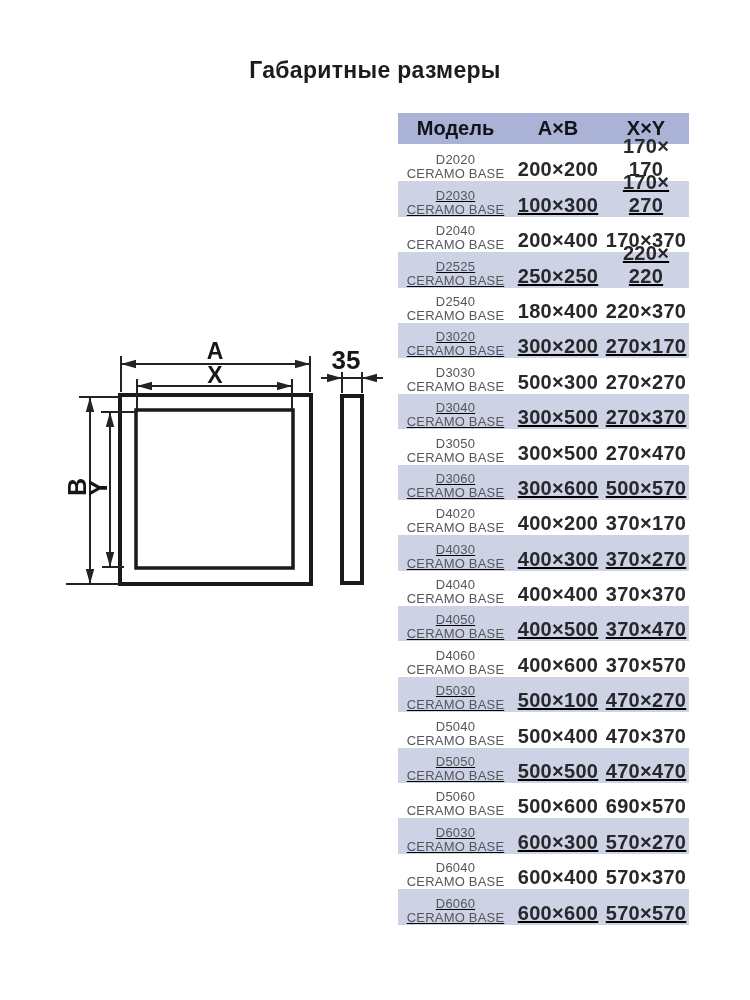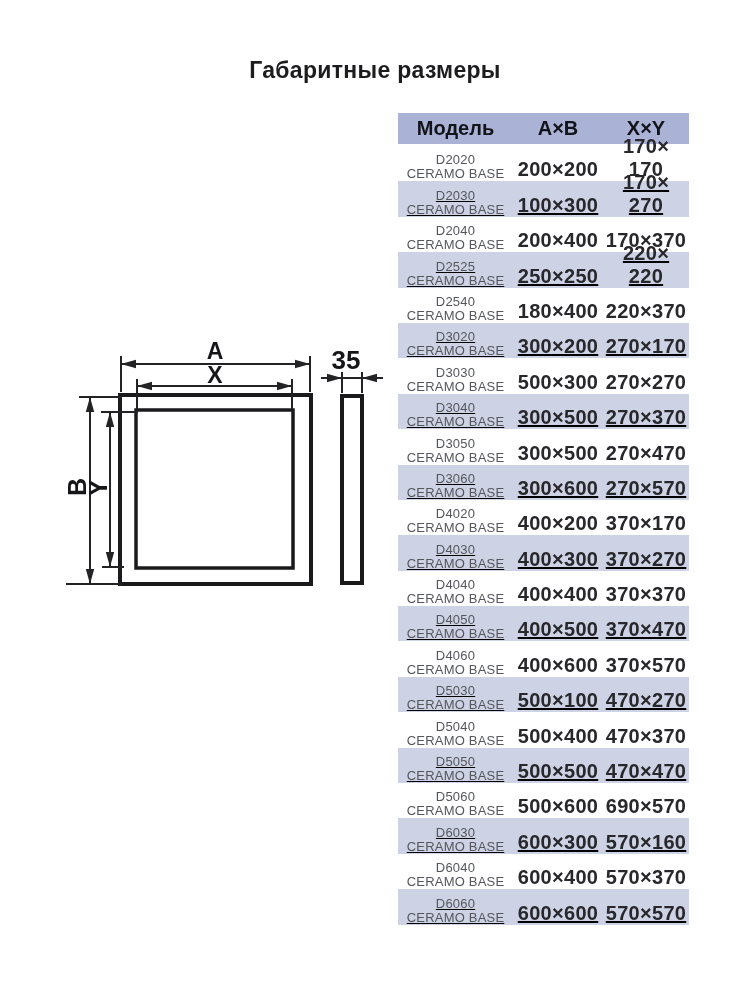--- a/index.html
+++ b/index.html
@@ -175,21 +175,21 @@
           </div>
           <div class="cell col-ab val">300×500</div>
           <div class="cell col-xy val">270×470</div>
         </div>
         <div class="trow alt">
           <div class="cell col-model">
             <div class="model-code">D3060</div>
             <div class="model-series">CERAMO BASE</div>
           </div>
           <div class="cell col-ab val">300×600</div>
-          <div class="cell col-xy val">270×570</div>
+          <div class="cell col-xy val">500×570</div>
         </div>
         <div class="trow">
           <div class="cell col-model">
             <div class="model-code">D4020</div>
             <div class="model-series">CERAMO BASE</div>
           </div>
           <div class="cell col-ab val">400×200</div>
           <div class="cell col-xy val">370×170</div>
         </div>
         <div class="trow alt">
@@ -255,21 +255,21 @@
           </div>
           <div class="cell col-ab val">500×600</div>
           <div class="cell col-xy val">690×570</div>
         </div>
         <div class="trow alt">
           <div class="cell col-model">
             <div class="model-code">D6030</div>
             <div class="model-series">CERAMO BASE</div>
           </div>
           <div class="cell col-ab val">600×300</div>
-          <div class="cell col-xy val">570×160</div>
+          <div class="cell col-xy val">570×270</div>
         </div>
         <div class="trow">
           <div class="cell col-model">
             <div class="model-code">D6040</div>
             <div class="model-series">CERAMO BASE</div>
           </div>
           <div class="cell col-ab val">600×400</div>
           <div class="cell col-xy val">570×370</div>
         </div>
         <div class="trow alt">

